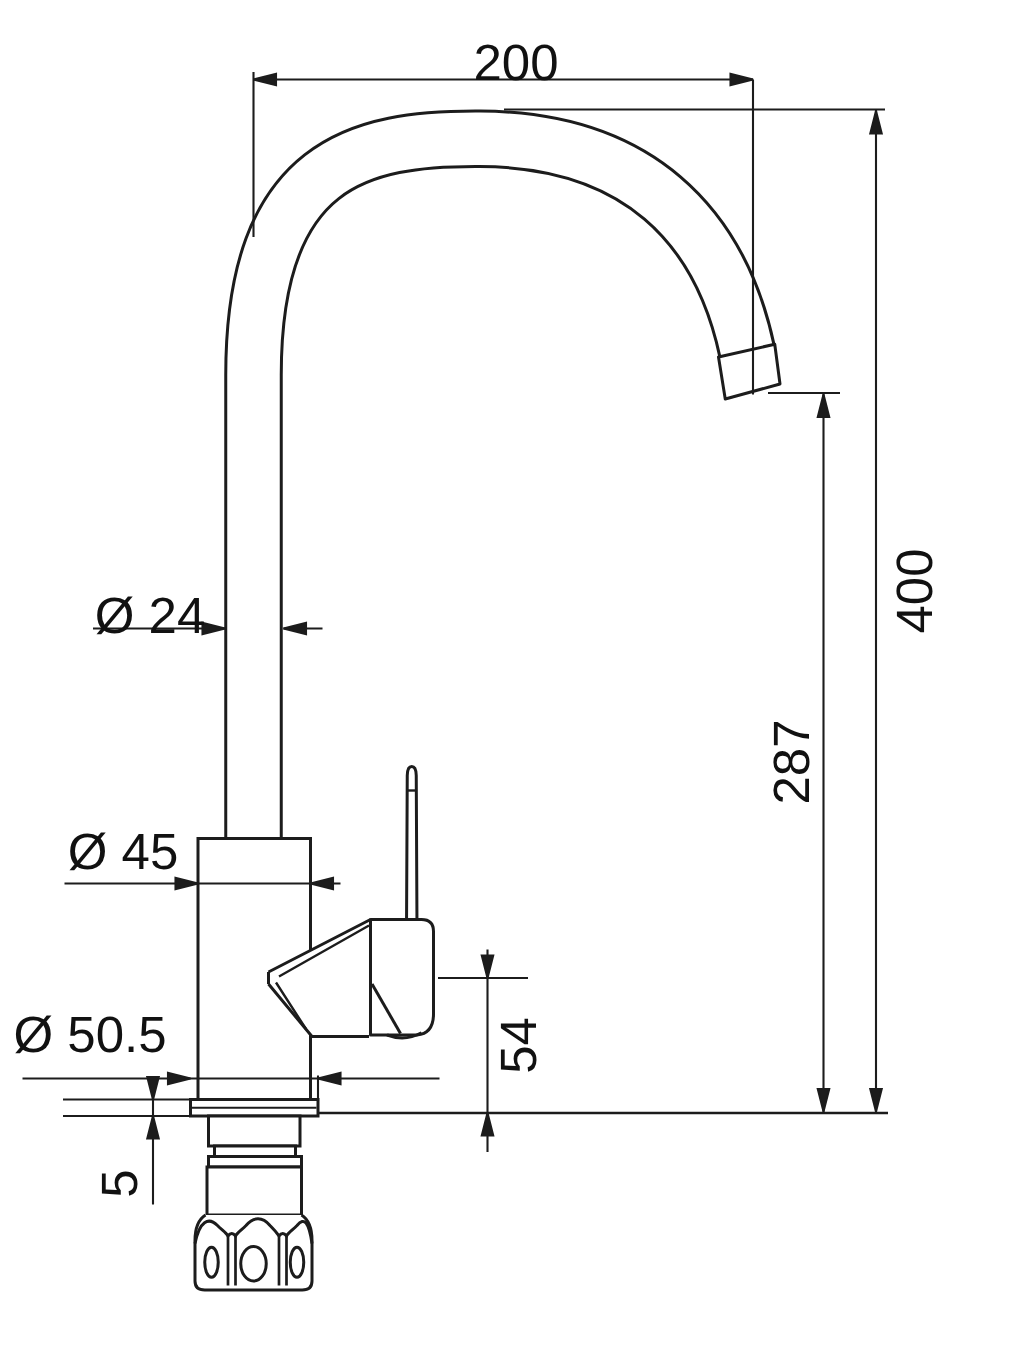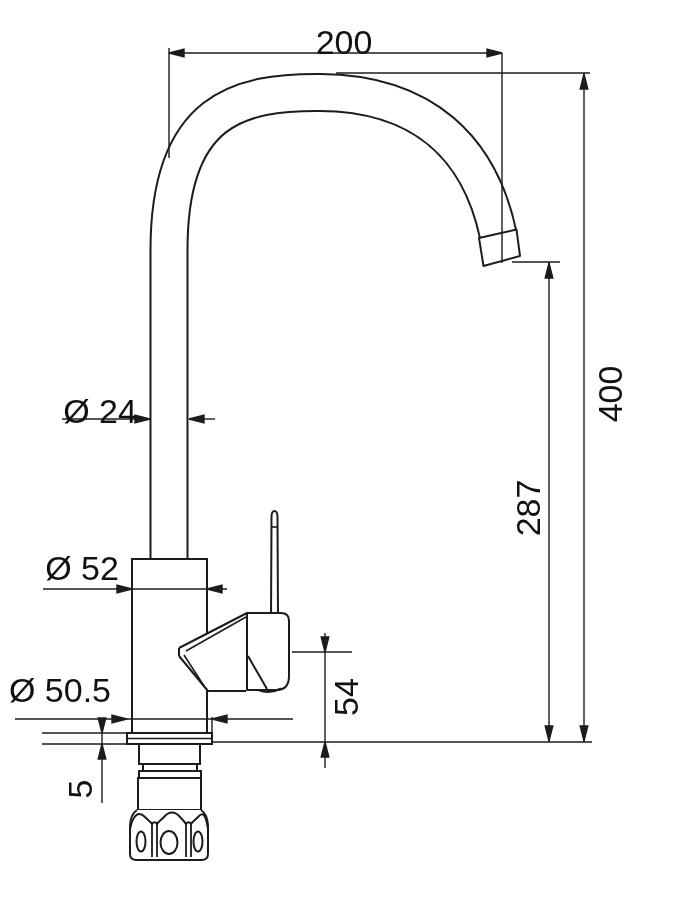--- a/index.html
+++ b/index.html
@@ -133,18 +133,18 @@
         <path d="M325,652 L321.2,637 L328.8,637 Z" fill="#1c1c1c"></path>
         <path d="M325,742 L321.2,757 L328.8,757 Z" fill="#1c1c1c"></path>
       </g>
     </g>
   </svg>
 
   <div class="dim-label" style="left:344px;top:42px;">200</div>
   <div class="dim-label rot" style="left:610px;top:394px;">400</div>
   <div class="dim-label rot" style="left:528px;top:508px;">287</div>
   <div class="dim-label" style="left:100px;top:400px;margin-top:11px;">Ø 24</div>
-  <div class="dim-label" style="left:82px;top:568px;">Ø 52</div>
+  <div class="dim-label" style="left:82px;top:568px;">Ø 45</div>
   <div class="dim-label" style="left:60px;top:690px;">Ø 50.5</div>
   <div class="dim-label rot" style="left:346px;top:697px;">54</div>
   <div class="dim-label rot" style="left:80px;top:789px;">5</div>
 
 </div>
 
 </body></html>

